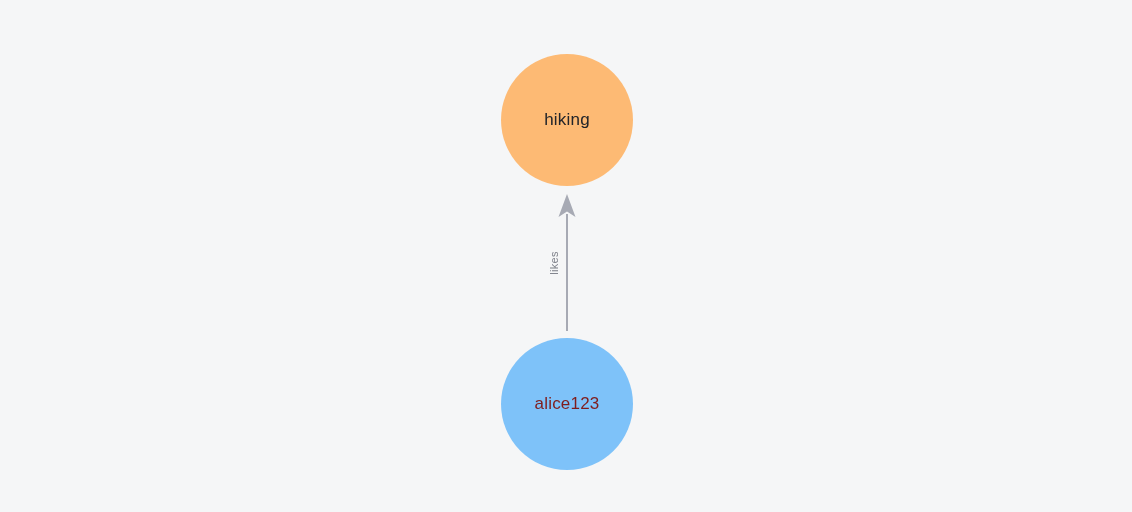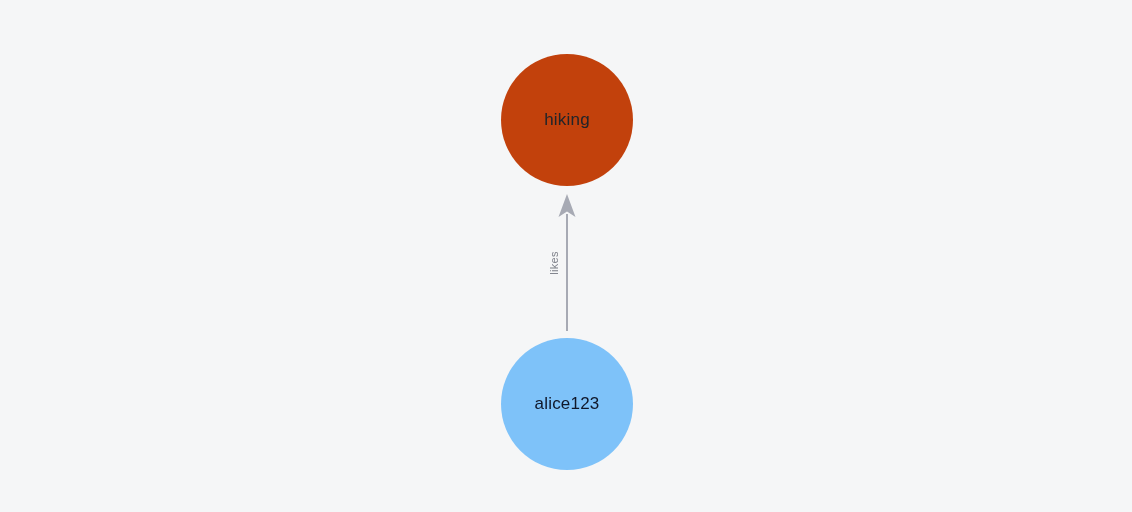--- a/index.html
+++ b/index.html
@@ -52,21 +52,21 @@
 
 <div class="canvas">
 
   <svg class="edge-layer" width="1132" height="512" viewBox="0 0 1132 512">
     <line class="edge-line" x1="567" y1="331" x2="567" y2="214" stroke-width="2" stroke="#a7aab4"></line>
     <polygon class="edge-arrowhead" points="567,194 558.5,217 567,211.5 575.5,217" fill="#a7aab4"></polygon>
   </svg>
 
   <div class="edge-label" style="color: rgb(126, 129, 138);">likes</div>
 
-  <div class="node" style="left: 501px; top: 54px; height: 132px; width: 132px; background: #c2410c; color: rgb(33, 36, 41);">
+  <div class="node" style="left: 501px; top: 54px; height: 132px; width: 132px; background: #fdba74; color: rgb(33, 36, 41);">
     <span class="node-label">hiking</span>
   </div>
 
-  <div class="node" style="left: 501px; top: 338px; height: 132px; width: 132px; background: rgb(126, 194, 249); color: #0f172a;">
+  <div class="node" style="left: 501px; top: 338px; height: 132px; width: 132px; background: rgb(126, 194, 249); color: #7f1d1d;">
     <span class="node-label">alice123</span>
   </div>
 
 </div>
 
 </body></html>

